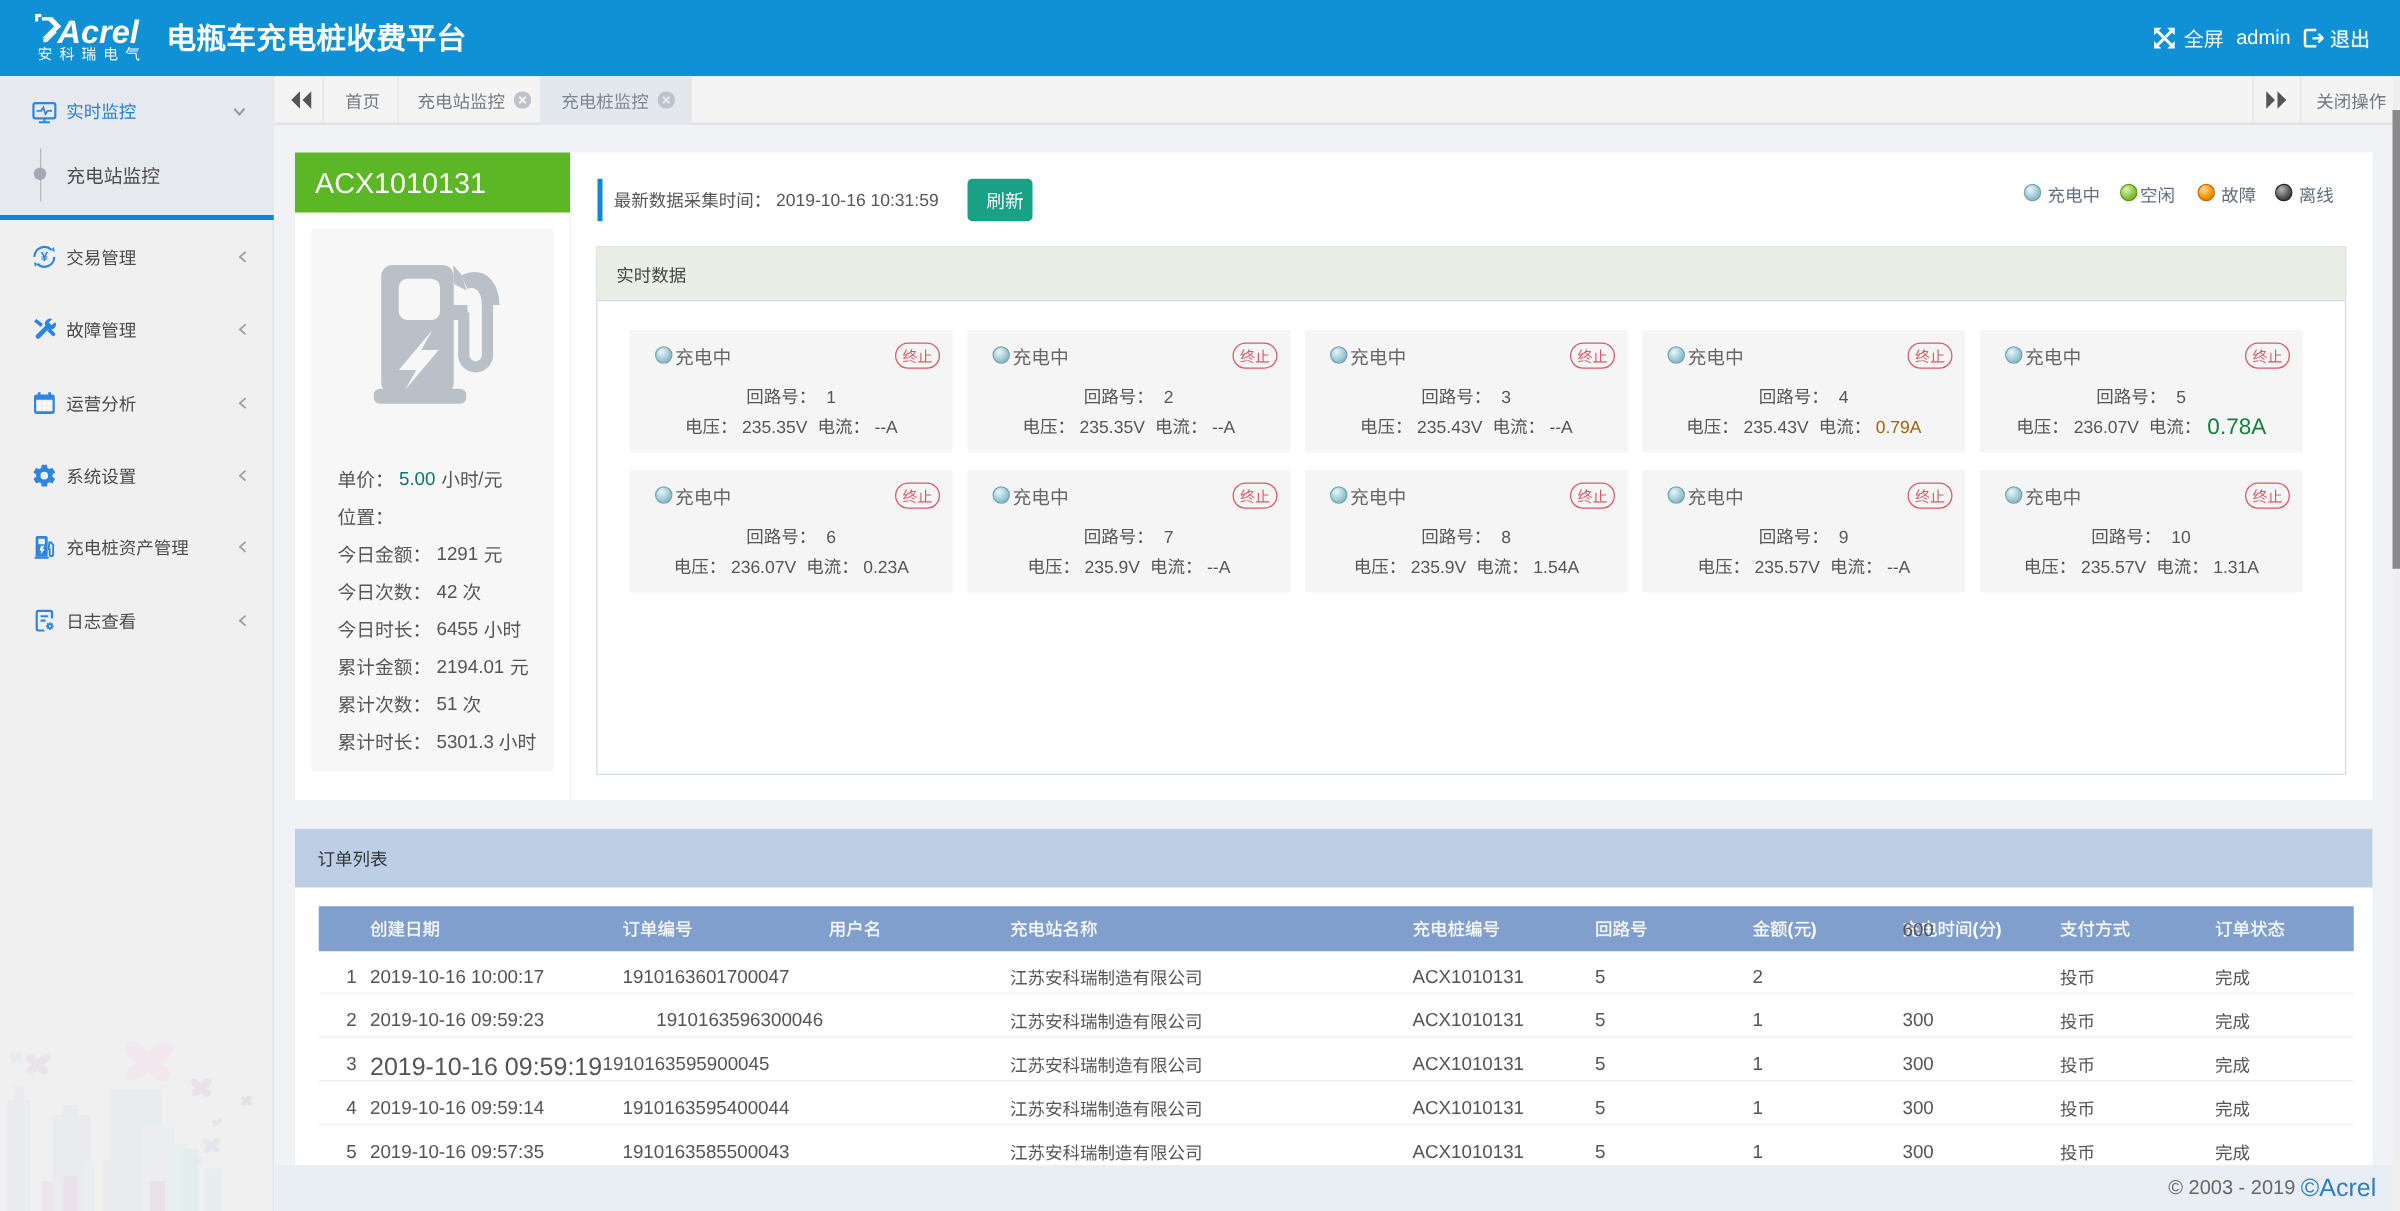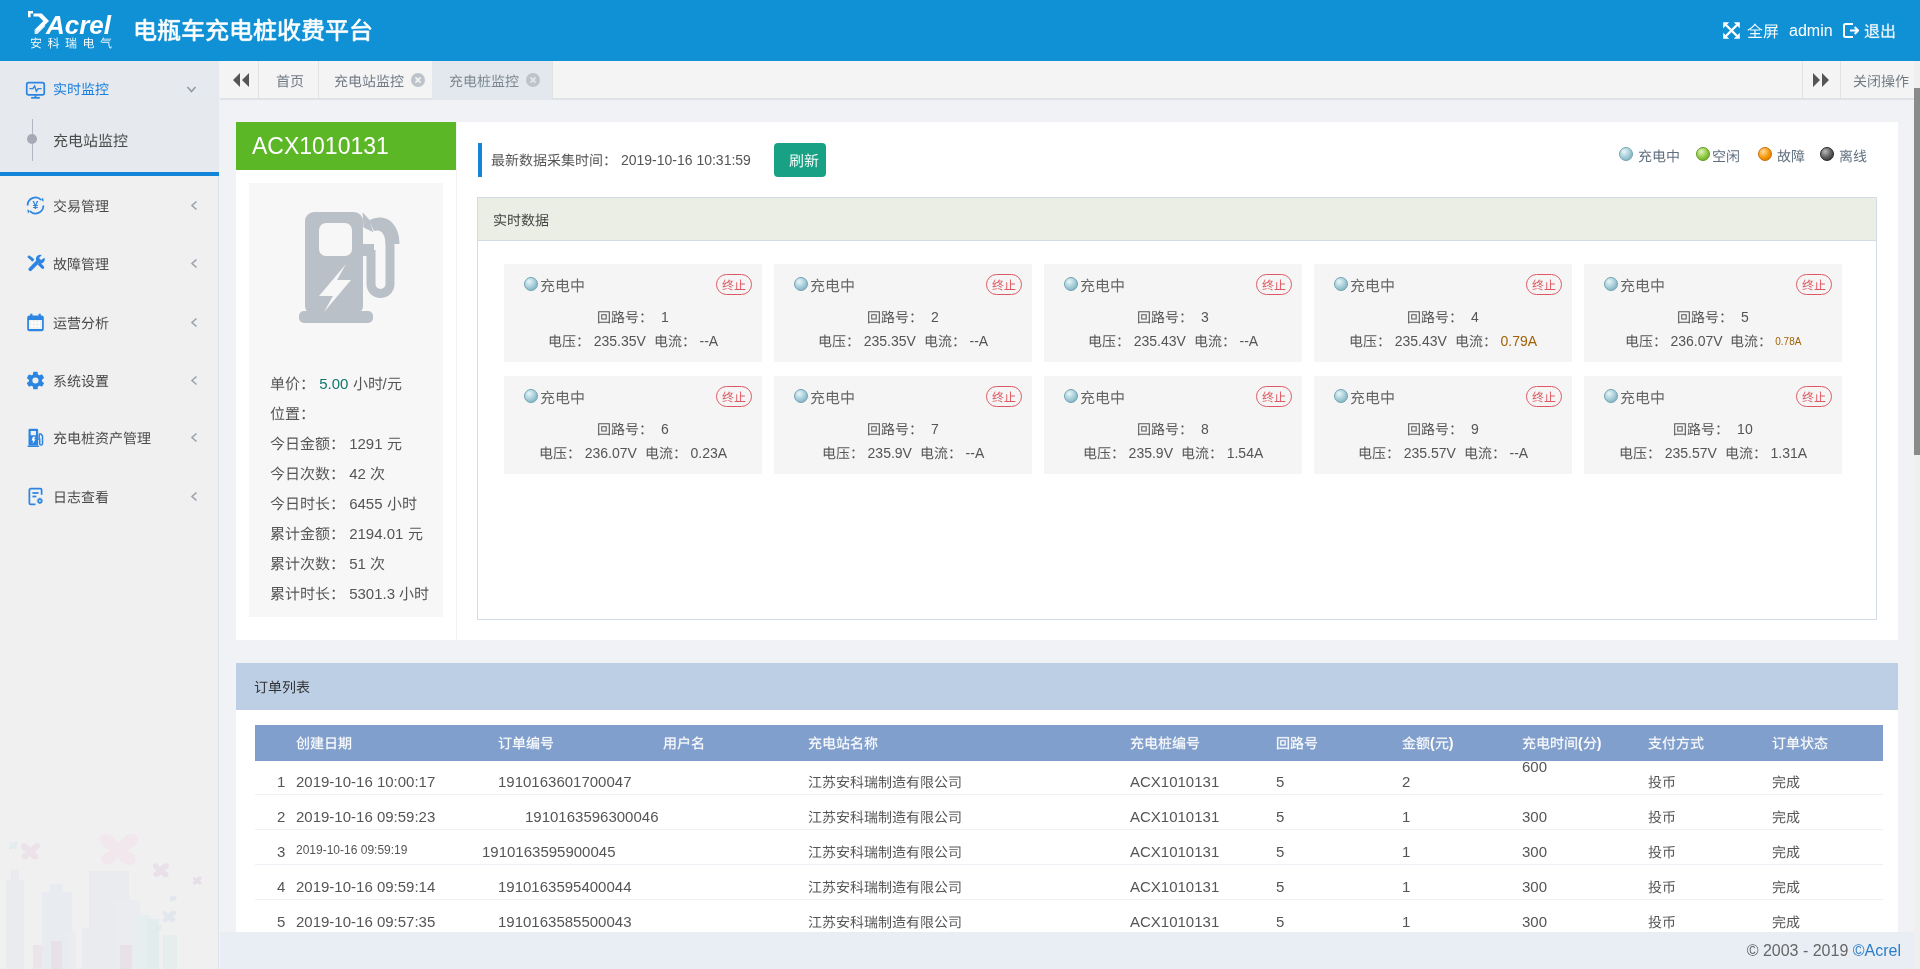--- a/index.html
+++ b/index.html
@@ -645,21 +645,21 @@
           <use href="#c7535" x="0"></use>
           <use href="#c538b" x="1000"></use>
           <use href="#cff1a" x="2000"></use>
         </g>
       </svg><span style="font-size:14px;color:#555">&nbsp;236.07V&nbsp; </span><svg class="k" style="width:42.0px;height:14.0px;color:#555;" viewBox="0 0 3000 1000">
         <g fill="currentColor">
           <use href="#c7535" x="0"></use>
           <use href="#c6d41" x="1000"></use>
           <use href="#cff1a" x="2000"></use>
         </g>
-      </svg><span style="font-size:10px;color:#a16207">&nbsp;0.78A</span></div>
+      </svg><span style="font-size:18px;color:#15803d">&nbsp;0.78A</span></div>
     <div class="abs" style="left:504px;top:376px;width:258px;height:98px;background:#f5f5f5"></div>
     <div class="abs" style="left:524px;top:389px;width:14px;height:14px;border-radius:50%;background:radial-gradient(circle at 35% 30%, #e8f6f8, #9fc9d6 55%, #6fa3b0);border:1px solid #6fa3b0"></div>
     <div class="row" style="left:540px;top:389px;height:16px"><svg class="k" style="width:45.0px;height:15.0px;color:#666;" viewBox="0 0 3000 1000">
         <g fill="currentColor">
           <use href="#c5145" x="0"></use>
           <use href="#c7535" x="1000"></use>
           <use href="#c4e2d" x="2000"></use>
         </g>
       </svg></div>
     <div class="abs" style="left:716px;top:386px;width:36px;height:21px;border:1px solid #dd5862;border-radius:11px"></div>
@@ -950,21 +950,21 @@
           <use href="#c9020" x="6000"></use>
           <use href="#c6709" x="7000"></use>
           <use href="#c9650" x="8000"></use>
           <use href="#c516c" x="9000"></use>
           <use href="#c53f8" x="10000"></use>
         </g>
       </svg></div>
     <div class="abs" style="left:1130px;top:773px;font-size:15px;color:#555">ACX1010131</div>
     <div class="abs" style="left:1276px;top:773px;font-size:15px;color:#555">5</div>
     <div class="abs" style="left:1402px;top:773px;font-size:15px;color:#555">2</div>
-    <div class="abs" style="left:1522px;top:758px;font-size:15px;color:#555">600</div>
+    <div class="abs" style="left:1522px;top:736px;font-size:15px;color:#555">600</div>
     <div class="row" style="left:1648px;top:774px;height:16px"><svg class="k" style="width:28.0px;height:14.0px;color:#555;" viewBox="0 0 2000 1000">
         <g fill="currentColor">
           <use href="#c6295" x="0"></use>
           <use href="#c5e01" x="1000"></use>
         </g>
       </svg></div>
     <div class="row" style="left:1772px;top:774px;height:16px"><svg class="k" style="width:28.0px;height:14.0px;color:#555;" viewBox="0 0 2000 1000">
         <g fill="currentColor">
           <use href="#c5b8c" x="0"></use>
           <use href="#c6210" x="1000"></use>
@@ -1000,21 +1000,21 @@
         </g>
       </svg></div>
     <div class="row" style="left:1772px;top:809px;height:16px"><svg class="k" style="width:28.0px;height:14.0px;color:#555;" viewBox="0 0 2000 1000">
         <g fill="currentColor">
           <use href="#c5b8c" x="0"></use>
           <use href="#c6210" x="1000"></use>
         </g>
       </svg></div>
     <div class="abs" style="left:255px;top:864px;width:1628px;height:1px;background:#edf0f4"></div>
     <div class="abs" style="left:277px;top:843px;font-size:15px;color:#555">3</div>
-    <div class="abs" style="left:296px;top:843px;font-size:12px;color:#555">2019-10-16 09:59:19</div>
+    <div class="abs" style="left:296px;top:843px;font-size:20px;color:#555">2019-10-16 09:59:19</div>
     <div class="abs" style="left:482px;top:843px;font-size:15px;color:#555">1910163595900045</div>
     <div class="row" style="left:808px;top:844px;height:16px"><svg class="k" style="width:154.0px;height:14.0px;color:#555;" viewBox="0 0 11000 1000">
         <g fill="currentColor">
           <use href="#c6c5f" x="0"></use>
           <use href="#c82cf" x="1000"></use>
           <use href="#c5b89" x="2000"></use>
           <use href="#c79d1" x="3000"></use>
           <use href="#c745e" x="4000"></use>
           <use href="#c5236" x="5000"></use>
           <use href="#c9020" x="6000"></use>
@@ -1104,21 +1104,21 @@
           <use href="#c5e01" x="1000"></use>
         </g>
       </svg></div>
     <div class="row" style="left:1772px;top:914px;height:16px"><svg class="k" style="width:28.0px;height:14.0px;color:#555;" viewBox="0 0 2000 1000">
         <g fill="currentColor">
           <use href="#c5b8c" x="0"></use>
           <use href="#c6210" x="1000"></use>
         </g>
       </svg></div>
     <div class="abs" style="left:220px;top:932px;width:1700px;height:37px;background:#e9eef5"></div>
-    <div class="row" style="left:1528px;top:942px;height:18px;width:373px;justify-content:flex-end"><span style="font-size:16px;color:#666">© 2003 - 2019 </span><span style="font-size:16px;color:#2a7dc8">©Acrel</span></div>
+    <div class="row" style="left:1528px;top:942px;height:18px;width:373px;justify-content:flex-end"><span style="font-size:16px;color:#666">© 2003 - 2019 </span><span style="font-size:20px;color:#2a7dc8">©Acrel</span></div>
     <div class="abs" style="left:1914px;top:61px;width:6px;height:908px;background:#efefef"></div>
     <div class="abs" style="left:1914px;top:88px;width:6px;height:367px;background:#8a8a8a"></div>
   </div>
 <svg width="0" height="0" style="position:absolute">
     <defs>
       <path id="c4e2d" d="M458 40V219H96V694H171V632H458V959H537V632H825V689H902V219H537V40ZM171 558V292H458V558ZM825 558H537V292H825Z"></path>
       <path id="c4ea4" d="M318 283C258 359 159 438 70 488C87 500 115 529 129 544C216 487 322 397 391 311ZM618 325C711 389 822 484 873 548L936 498C881 435 768 344 677 282ZM352 458 285 479C325 577 379 660 448 728C343 808 208 860 47 894C61 911 85 944 93 962C254 922 393 864 503 778C609 864 744 922 910 954C920 933 941 902 958 885C797 859 663 806 559 729C630 660 686 577 727 474L652 453C618 545 568 620 503 681C437 619 387 544 352 458ZM418 55C443 93 470 143 485 179H67V252H931V179H517L562 161C549 126 516 71 489 31Z"></path>
       <path id="c4ea7" d="M263 268C296 313 333 374 348 414L416 383C400 344 361 284 328 241ZM689 246C671 297 636 369 607 416H124V553C124 659 115 807 35 916C52 925 85 952 97 967C185 849 202 674 202 555V490H928V416H683C711 374 743 321 770 274ZM425 59C448 89 472 128 486 160H110V232H902V160H572L575 159C561 125 530 75 500 39Z"></path>
       <path id="c4eca" d="M390 347C456 396 541 468 580 513L635 460C593 416 506 348 441 301ZM161 532V608H722C650 701 547 829 461 928L538 963C644 834 776 668 859 556L801 528L787 532ZM495 33C394 185 216 324 35 405C57 423 80 451 92 472C244 395 394 281 503 151C612 275 774 399 906 465C920 445 945 414 965 398C823 336 649 212 548 94L567 67Z"></path>
       <path id="c4ed8" d="M408 474C459 554 524 662 554 725L624 687C592 626 525 521 473 443ZM751 52V262H345V338H751V857C751 880 742 887 718 888C695 889 613 890 528 886C539 907 553 941 558 961C667 962 734 961 774 949C812 937 828 915 828 857V338H954V262H828V52ZM295 46C236 202 140 355 37 453C52 471 75 510 84 528C119 493 153 451 186 406V958H261V290C302 220 338 145 368 69Z"></path>

